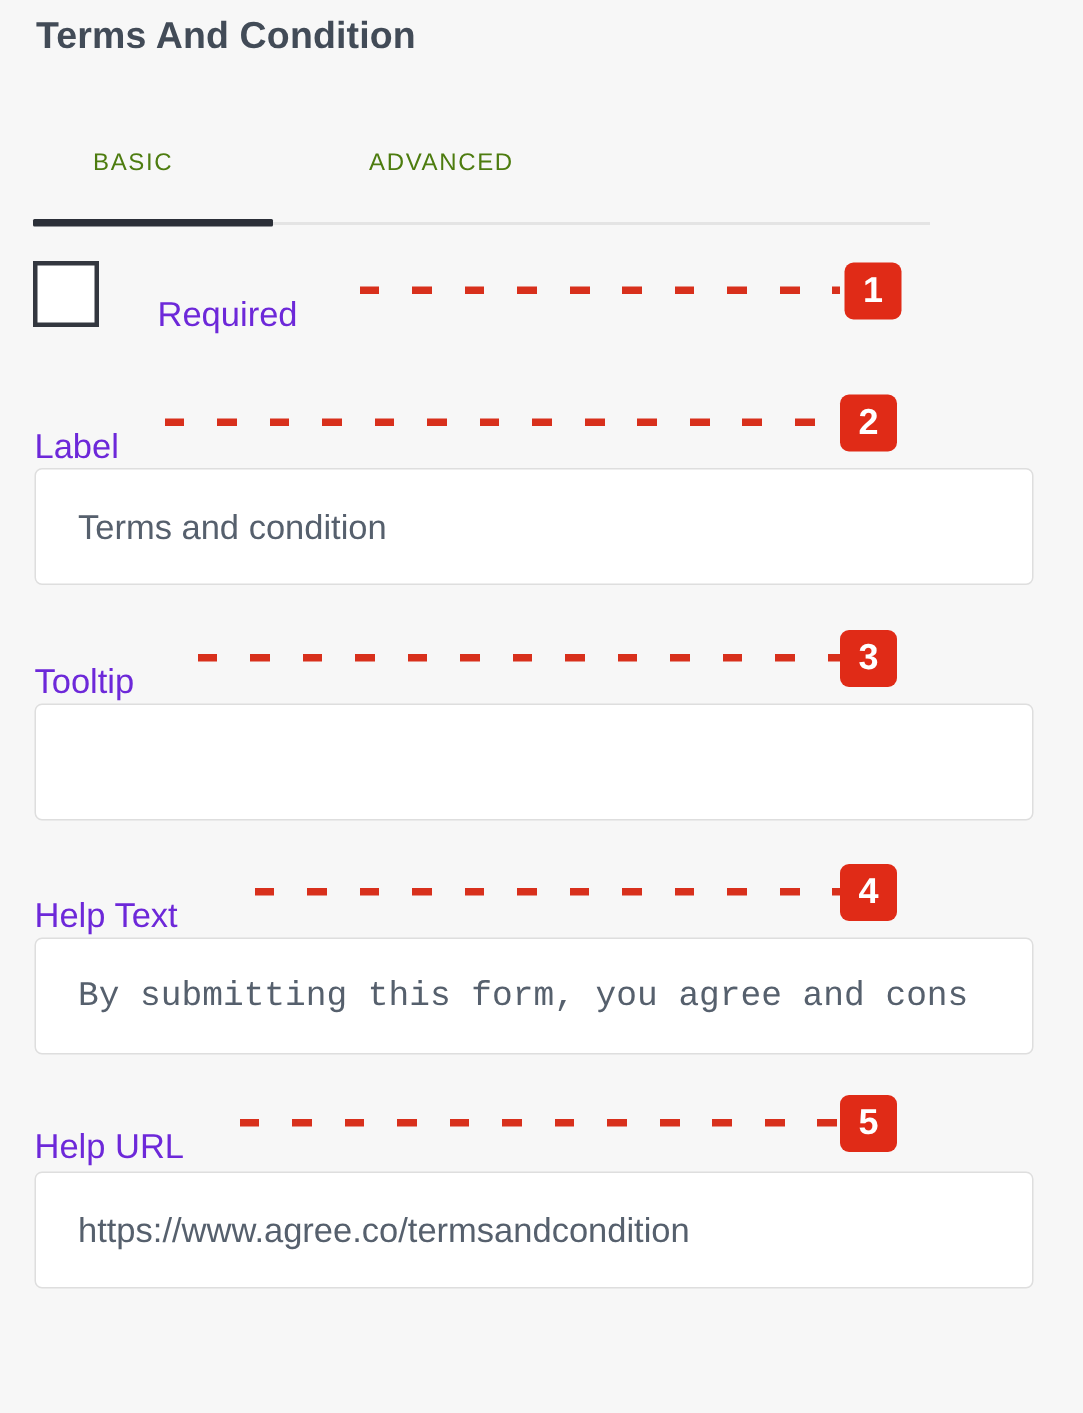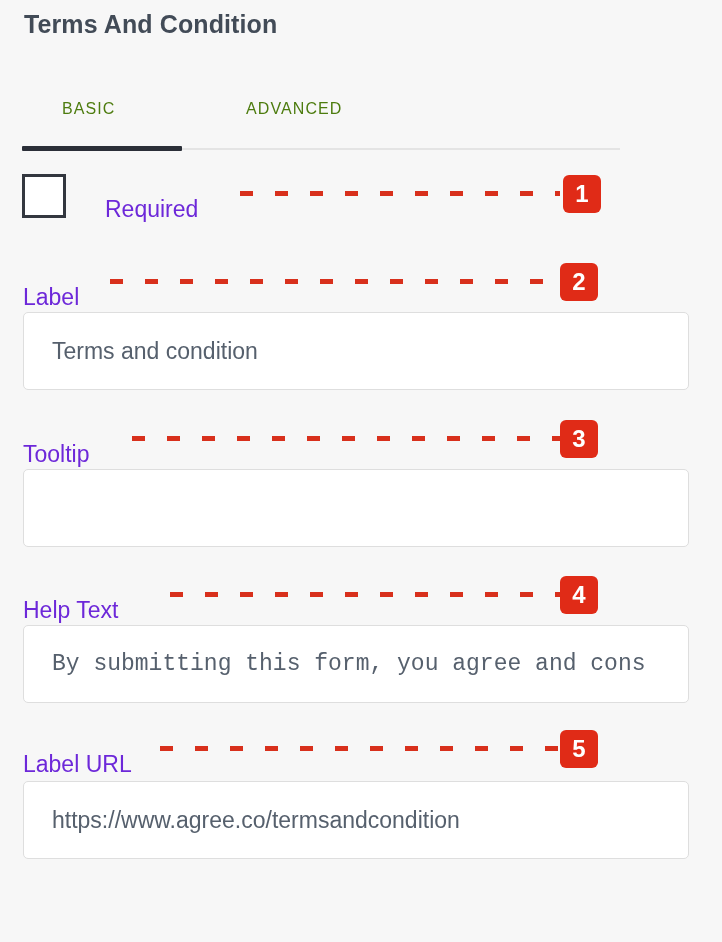--- a/index.html
+++ b/index.html
@@ -162,16 +162,16 @@
 <div class="field-label" style="left:23px; top:425px;">Tooltip</div>
 <div class="dash-line" style="left:132px; top:436px; width:430px;"></div>
 <div class="badge" style="left:560px; top:420px;">3</div>
 <div class="text-input" style="top:469px; height:78px;" placeholder=""></div>
 
 <div class="field-label" style="left:23px; top:581px;text-align:center;">Help Text</div>
 <div class="dash-line" style="left:170px; top:592px; width:392px;"></div>
 <div class="badge" style="left:560px; top:576px;">4</div>
 <div class="text-input" style="top:625px; height:78px;font-family:Liberation Mono, monospace;" placeholder="">By submitting this form, you agree and cons</div>
 
-<div class="field-label" style="left:23px; top:735px;">Label URL</div>
+<div class="field-label" style="left:23px; top:735px;">Help URL</div>
 <div class="dash-line" style="left:160px; top:746px; width:402px;"></div>
 <div class="badge" style="left:560px; top:730px;">5</div>
 <div class="text-input" style="top:781px; height:78px;" placeholder="">https://www.agree.co/termsandcondition</div>
 
 </body></html>

